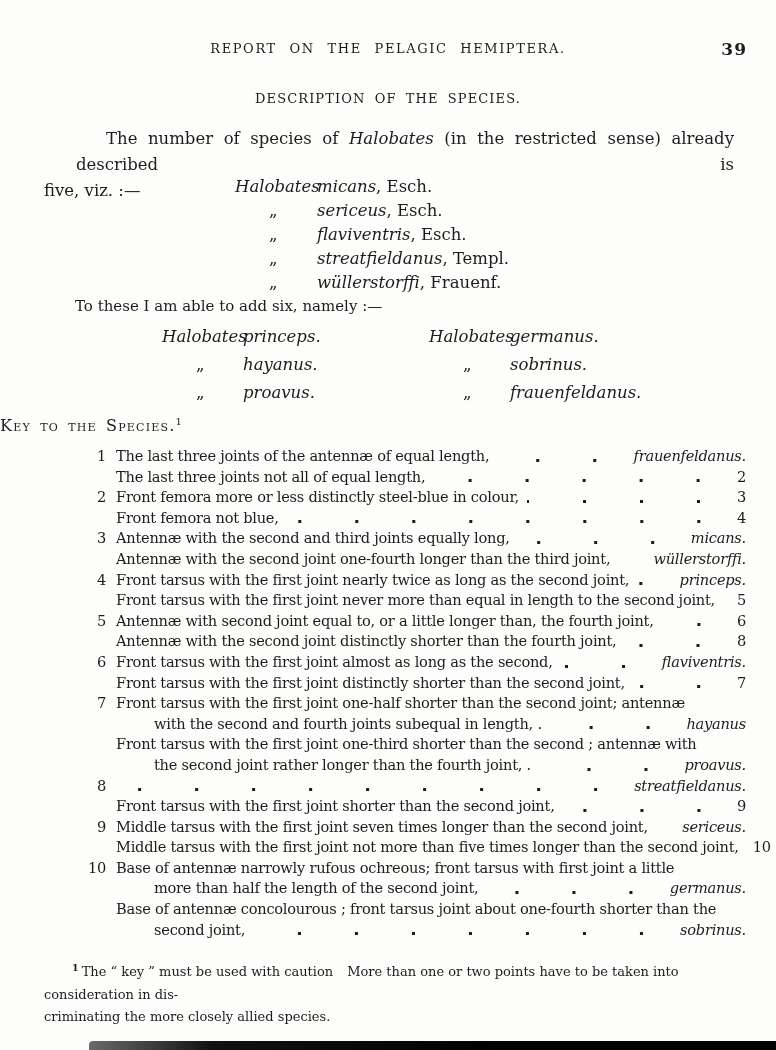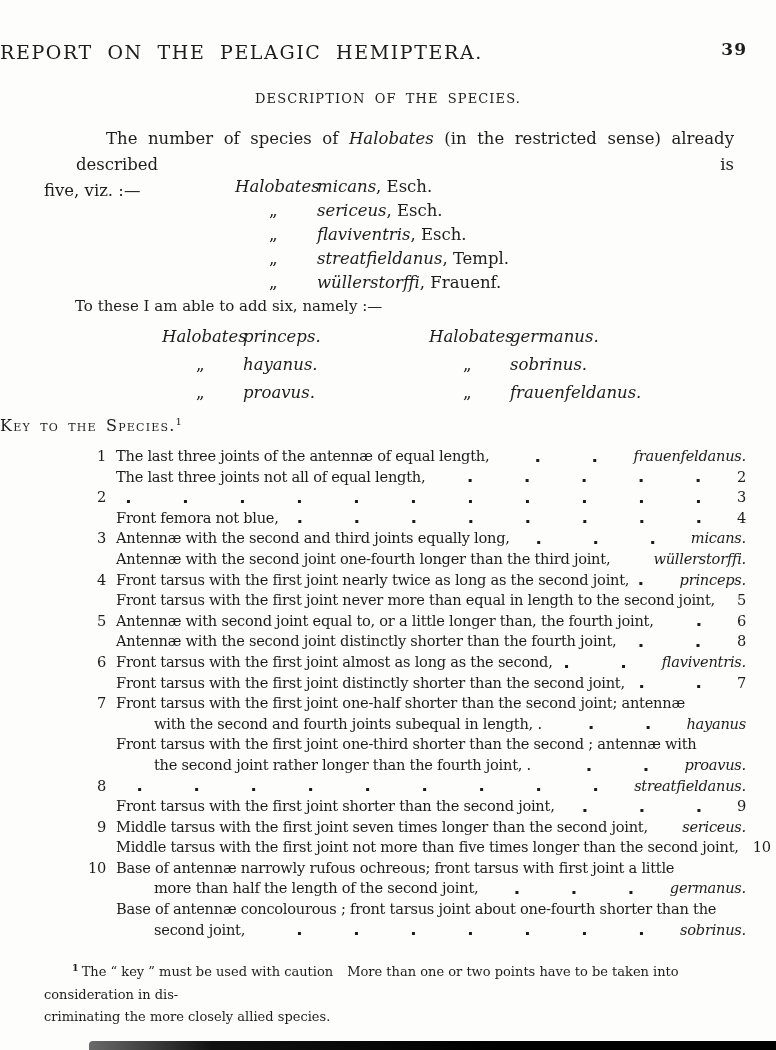--- a/index.html
+++ b/index.html
@@ -7,22 +7,22 @@
     width:776px;height:1050px;
     background:#fdfdfc;
     color:#1c1c1c;
     font-family:"DejaVu Serif", serif;
     position:relative;
     overflow:hidden;
   }
   .abs{position:absolute;}
 
   
-  .running-head{top:41px;left:0;right:0;
-    font-size:19px;letter-spacing:1.6px;word-spacing:7px;}
+  .running-head{top:41px;left:0;right:0;text-align:center;
+    font-size:13px;letter-spacing:1.6px;word-spacing:7px;}
   .page-number{top:39px;right:29px;font-size:17px;font-weight:bold;letter-spacing:1px;margin-left:8px;}
 
   
   .section-heading{top:91px;left:0;right:0;text-align:center;
     font-size:13px;letter-spacing:1.1px;word-spacing:4px;}
 
   
   .intro{top:126px;left:44px;width:690px;font-size:16.5px;line-height:26px;}
   .intro .l1{text-indent:30px;text-align:justify;text-align-last:justify;margin-left:32px;}
   .it{font-style:italic;}
@@ -105,21 +105,21 @@
     <div class="sp-row"><span class="sp-col1 ditto">„</span><span class="it">sobrinus.</span></div>
     <div class="sp-row"><span class="sp-col1 ditto">„</span><span class="it">frauenfeldanus.</span></div>
   </div>
 </div>
 
 <div class="abs key-heading"><span>Key to the Species.</span><sup>1</sup></div>
 
 <div class="abs key">
   <div class="krow"><span class="knum">1</span><span class="ktxt">The last three joints of the antennæ of equal length,</span><span class="lead"></span><span class="kres it">frauenfeldanus.</span></div>
   <div class="krow"><span class="knum"></span><span class="ktxt">The last three joints not all of equal length,</span><span class="lead"></span><span class="kres">2</span></div>
-  <div class="krow"><span class="knum">2</span><span class="lead"></span><span class="kres">3</span></div>
+  <div class="krow"><span class="knum">2</span><span class="ktxt">Front femora more or less distinctly steel-blue in colour,</span><span class="lead"></span><span class="kres">3</span></div>
   <div class="krow"><span class="knum"></span><span class="ktxt">Front femora not blue,</span><span class="lead"></span><span class="kres">4</span></div>
   <div class="krow"><span class="knum">3</span><span class="ktxt">Antennæ with the second and third joints equally long,</span><span class="lead"></span><span class="kres it">micans.</span></div>
   <div class="krow"><span class="knum"></span><span class="ktxt">Antennæ with the second joint one-fourth longer than the third joint,</span><span class="lead"></span><span class="kres it">wüllerstorffi.</span></div>
   <div class="krow"><span class="knum">4</span><span class="ktxt">Front tarsus with the first joint nearly twice as long as the second joint,</span><span class="lead"></span><span class="kres it">princeps.</span></div>
   <div class="krow"><span class="knum"></span><span class="ktxt">Front tarsus with the first joint never more than equal in length to the second joint,</span><span class="lead nodots"></span><span class="kres">5</span></div>
   <div class="krow"><span class="knum">5</span><span class="ktxt">Antennæ with second joint equal to, or a little longer than, the fourth joint,</span><span class="lead"></span><span class="kres">6</span></div>
   <div class="krow"><span class="knum"></span><span class="ktxt">Antennæ with the second joint distinctly shorter than the fourth joint,</span><span class="lead"></span><span class="kres">8</span></div>
   <div class="krow"><span class="knum">6</span><span class="ktxt">Front tarsus with the first joint almost as long as the second,</span><span class="lead"></span><span class="kres it">flaviventris.</span></div>
   <div class="krow"><span class="knum"></span><span class="ktxt">Front tarsus with the first joint distinctly shorter than the second joint,</span><span class="lead"></span><span class="kres">7</span></div>
   <div class="krow"><span class="knum">7</span><span class="ktxt">Front tarsus with the first joint one-half shorter than the second joint; antennæ</span></div>

